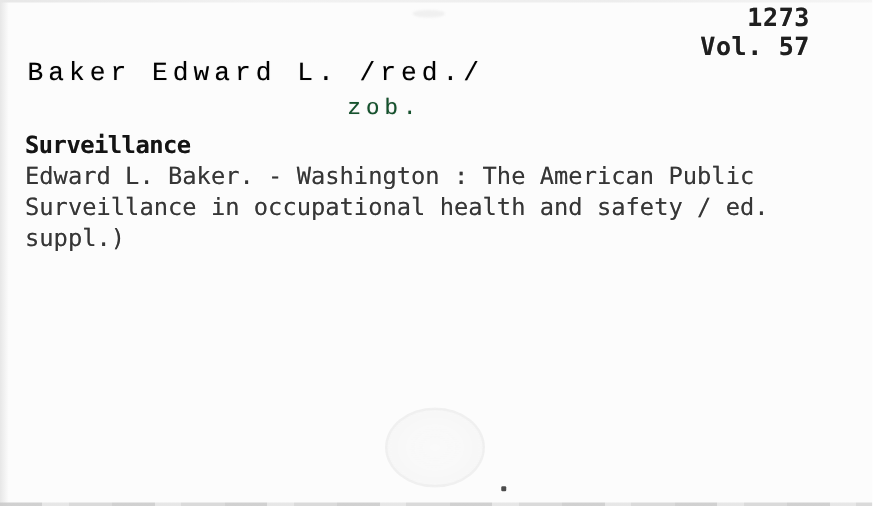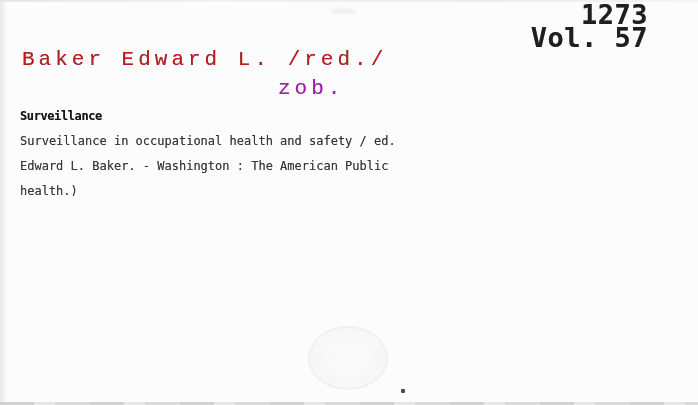--- a/index.html
+++ b/index.html
@@ -23,50 +23,50 @@
   }
   .edge-bottom {
     position: absolute; bottom: 0; left: 0; right: 0; height: 3px;
     background: repeating-linear-gradient(90deg, #c9c9c9 0 34px, #e3e3e3 34px 55px, #d4d4d4 55px 90px);
     opacity: .85;
   }
   
   .corner {
     position: absolute; top: 3px; right: 50px;
     text-align: right;
-    font-size: 27px; font-weight: 700;
+    font-size: 20px; font-weight: 700;
     line-height: 23px;
     color: #1f1f1f;
     letter-spacing: .5px;
     text-shadow: 0 0 .5px rgba(30,30,30,.55);
   }
   .corner div { white-space: pre; }
   
   .author-line {
     position: absolute; left: 22px; top: 48px;
     font-family: "Liberation Mono", monospace;
     font-size: 21px;
     letter-spacing: 4px;
-    color: #b91c1c;
+    color: #000000;
     white-space: pre;
     text-shadow: 0 0 .6px rgba(50,50,50,.5);
   }
   .cross-ref {
     position: absolute; left: 278px; top: 77px;
     font-family: "Liberation Mono", monospace;
-    font-size: 21px;
+    font-size: 18px;
     letter-spacing: 4px;
-    color: #a21caf;
+    color: #14532d;
     white-space: pre;
     text-shadow: 0 0 .6px rgba(50,50,50,.5);
   }
   
   .entry {
     position: absolute; left: 20px; top: 104px; right: 4px;
-    font-size: 12px;
+    font-size: 19px;
     line-height: 25px;
     color: #363636;
     text-shadow: 0 0 .5px rgba(40,40,40,.5);
   }
   .entry-title {
     font-weight: 700;
     color: #141414;
     letter-spacing: -.4px;
   }
   .desc-line { white-space: pre; }
@@ -103,23 +103,23 @@
   <div class="corner">
     <div>1273</div>
     <div>Vol. 57</div>
   </div>
 
   <div class="author-line">Baker Edward L. /red./</div>
   <div class="cross-ref">zob.</div>
 
   <div class="entry">
     <div class="desc-line entry-title">Surveillance</div>
+    <div class="desc-line">Edward L. Baker. - Washington : The American Public</div>
     <div class="desc-line">Surveillance in occupational health and safety / ed.</div>
-    <div class="desc-line">Edward L. Baker. - Washington : The American Public</div>
-    <div class="desc-line">health.)</div>
+    <div class="desc-line">suppl.)</div>
   </div>
 
   <div class="smudge-top"></div>
   <div class="stamp-ghost"></div>
   <div class="ink-speck"></div>
 
   <div class="edge-bottom"></div>
 </div>
 
 </body></html>

